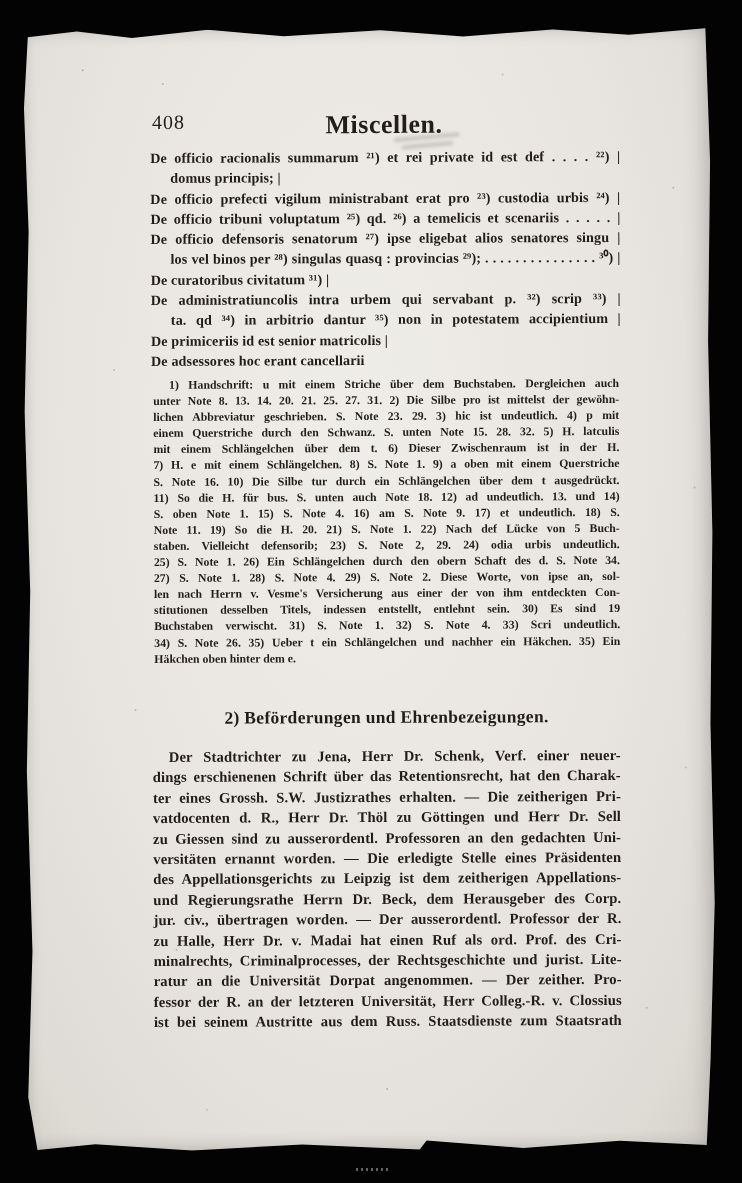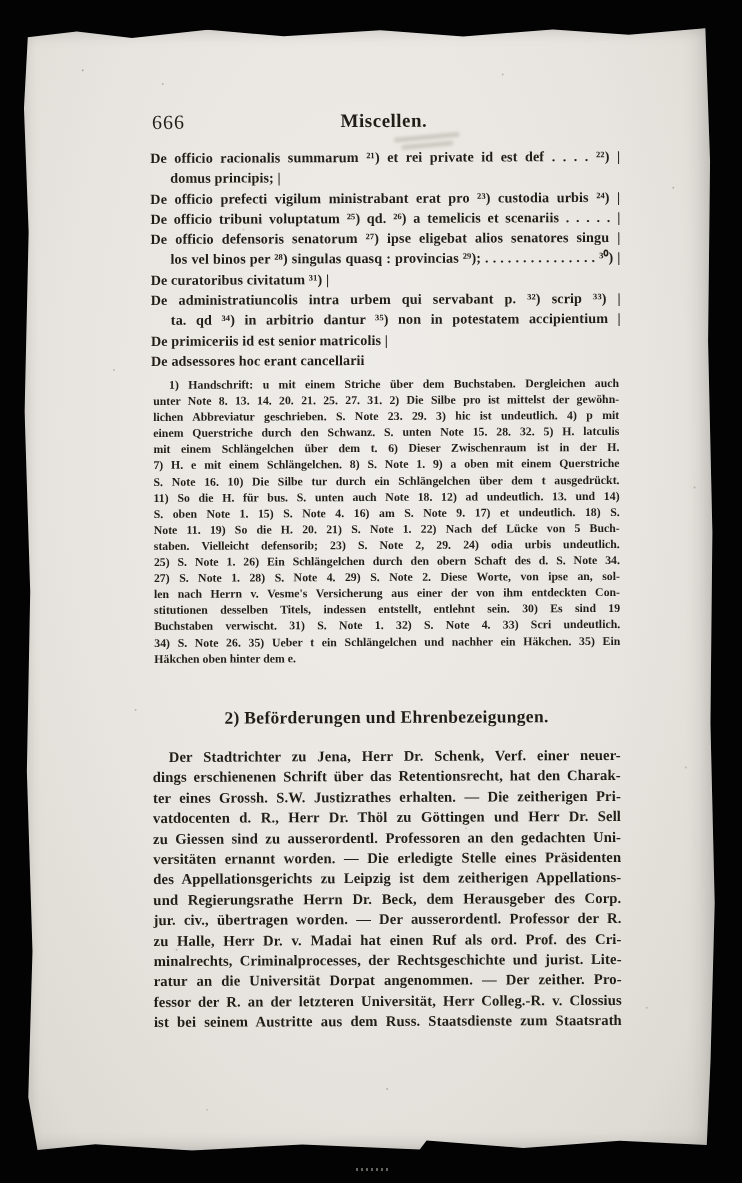--- a/index.html
+++ b/index.html
@@ -13,21 +13,21 @@
         color:#231d17;}
   .paper::after{content:"";position:absolute;left:60px;top:40px;width:2px;height:2px;border-radius:50%;
         background:rgba(80,70,58,0.35);
         box-shadow:80px 14px 0 rgba(80,70,58,.3), 420px 6px 0 rgba(80,70,58,.28), 590px 120px 0 rgba(80,70,58,.3),
         30px 300px 0 rgba(80,70,58,.25), 610px 420px 0 rgba(80,70,58,.3), 50px 640px 0 rgba(80,70,58,.28),
         600px 700px 0 rgba(80,70,58,.25), 90px 880px 0 rgba(80,70,58,.3), 560px 940px 0 rgba(80,70,58,.26),
         300px 1020px 0 rgba(80,70,58,.3), 160px 160px 0 rgba(80,70,58,.2), 500px 250px 0 rgba(80,70,58,.2),
         260px 560px 0 rgba(80,70,58,.18), 380px 760px 0 rgba(80,70,58,.2), 120px 1040px 0 rgba(80,70,58,.22);}
   .pagehead{position:absolute;top:82px;left:128px;width:468px;text-align:center;}
   .pagenum{position:absolute;left:2px;top:0;font-size:20px;letter-spacing:1px;}
-  .runhead{font-weight:700;font-size:19px;letter-spacing:0.5px;}
+  .runhead{font-weight:700;font-size:26px;letter-spacing:0.5px;}
   .stamp{position:absolute;left:372px;top:104px;width:66px;transform:rotate(-5deg);opacity:0.55;}
   .stamp i{display:block;height:5px;margin:3px 0;background:rgba(118,110,96,0.45);border-radius:3px;filter:blur(1.4px);}
   .stamp i:last-child{width:52px;margin-left:7px;}
   .latin{position:absolute;top:119px;left:128px;width:470px;font-weight:700;
         font-size:14.2px;line-height:20.3px;letter-spacing:0.1px;white-space:normal;}
   .latin .cont{padding-left:20px;}
   .j{text-align:justify;text-align-last:justify;}
   .footnotes{position:absolute;top:348px;left:130px;width:466px;
         font-size:11.8px;line-height:16.1px;font-weight:600;}
   .ind{text-indent:16px;}
@@ -38,21 +38,21 @@
   .bottom-speck{position:absolute;left:356px;top:1168px;width:34px;height:3px;
         background:repeating-linear-gradient(90deg, rgba(200,195,185,0.5) 0 2px, transparent 2px 5px);}
 </style>
 </head>
 <body>
 
 <div class="scan">
   <div class="paper">
 
     <div class="pagehead">
-      <span class="pagenum">666</span>
+      <span class="pagenum">408</span>
       <span class="runhead">Miscellen.</span>
     </div>
 
     <div class="stamp">
         <i></i>
         <i></i>
       </div>
 
     <div class="latin">
       <div class="j">De officio racionalis summarum ²¹) et rei private id est def . . . . ²²) |</div>

